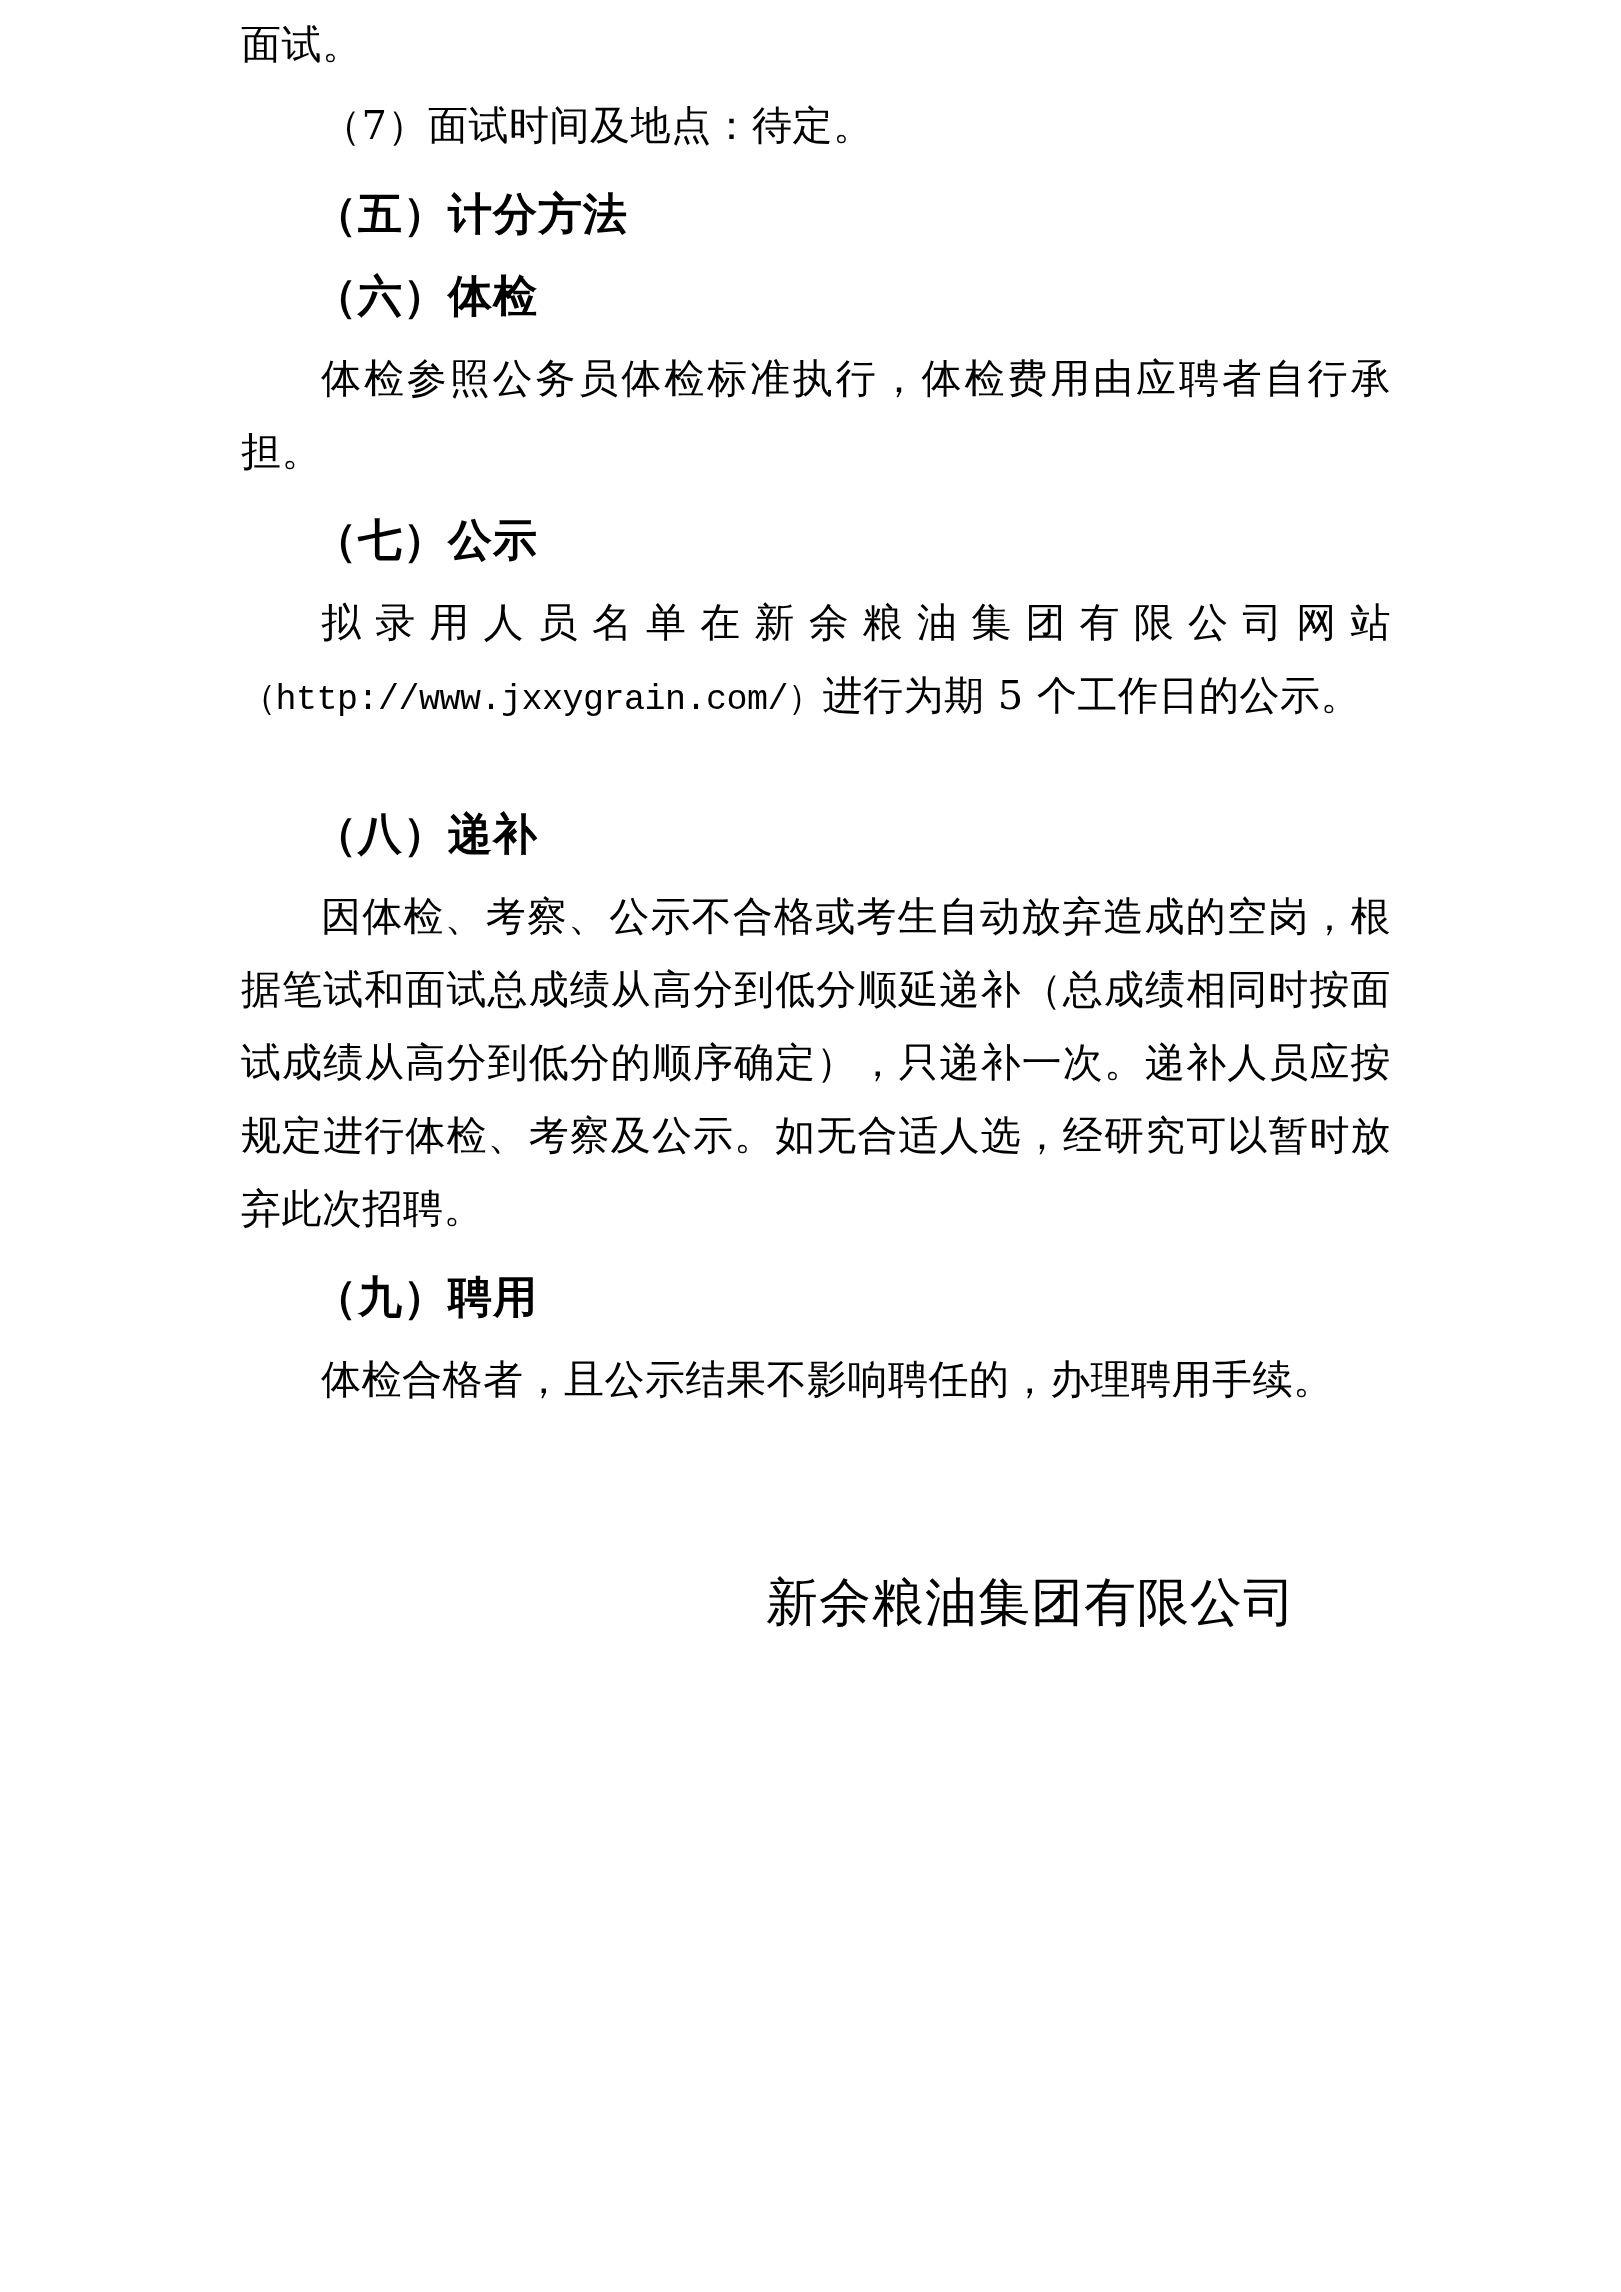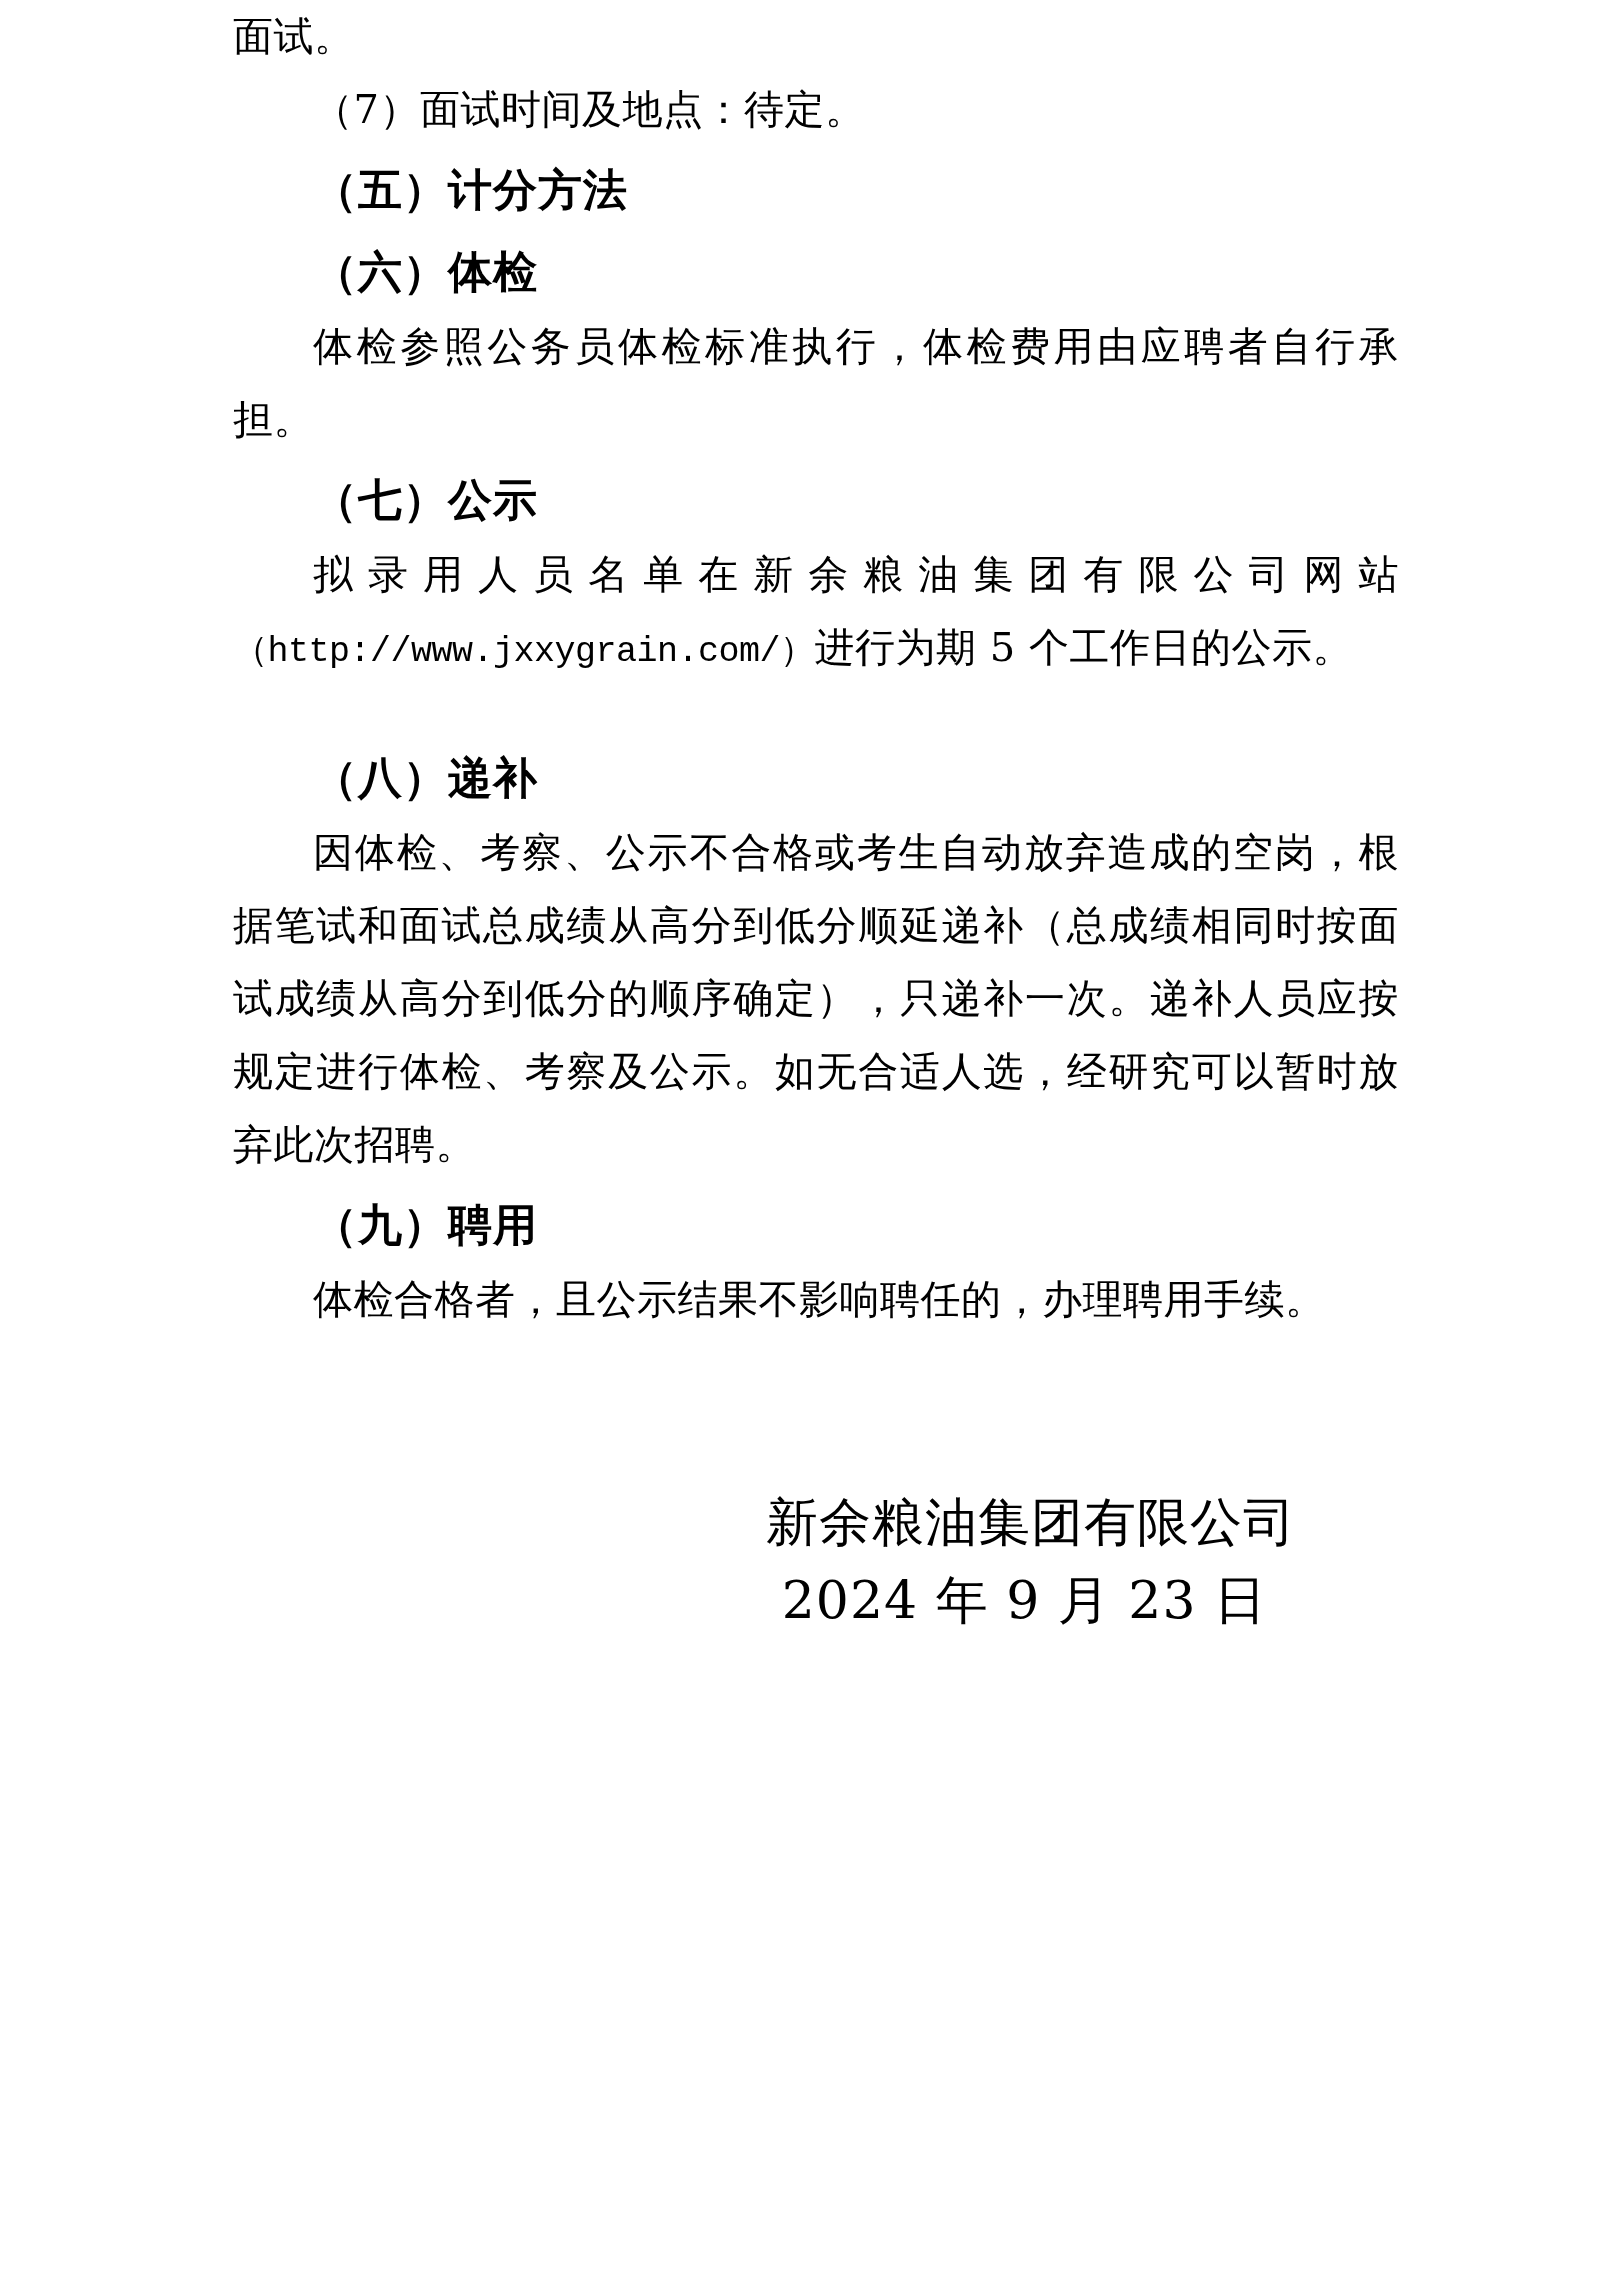--- a/index.html
+++ b/index.html
@@ -24,21 +24,21 @@
     position: absolute;
     left: 233px;
     top: 0px;
     width: 1166px;
   }
   
   .p {
     font-size: 40px;
     line-height: 73px;
     letter-spacing: 0.5px;
-    margin: 0;
+    margin: 8px;
     text-align: justify;
     text-justify: inter-ideograph;
     font-weight: 400;
   }
   .indent {
     text-indent: 80px;
   }
   .heading {
     font-size: 44px;
     line-height: 76px;
@@ -103,18 +103,17 @@
     <p class="p indent">因体检、考察、公示不合格或考生自动放弃造成的空岗，根据笔试和面试总成绩从高分到低分顺延递补（总成绩相同时按面试成绩从高分到低分的顺序确定），只递补一次。递补人员应按规定进行体检、考察及公示。如无合适人选，经研究可以暂时放弃此次招聘。</p>
 
     <div class="gap-sm"></div>
 
     <p class="heading">（九）聘用</p>
 
     <p class="p indent">体检合格者，且公示结果不影响聘任的，办理聘用手续。</p>
 
     <div class="sign-block">
       <div class="sign-line">新余粮油集团有限公司</div>
-      <div class="sign-line date">2024 年 9 月 23 日</div>
     </div>
 
   </div>
 </div>
 
 
 </body></html>

